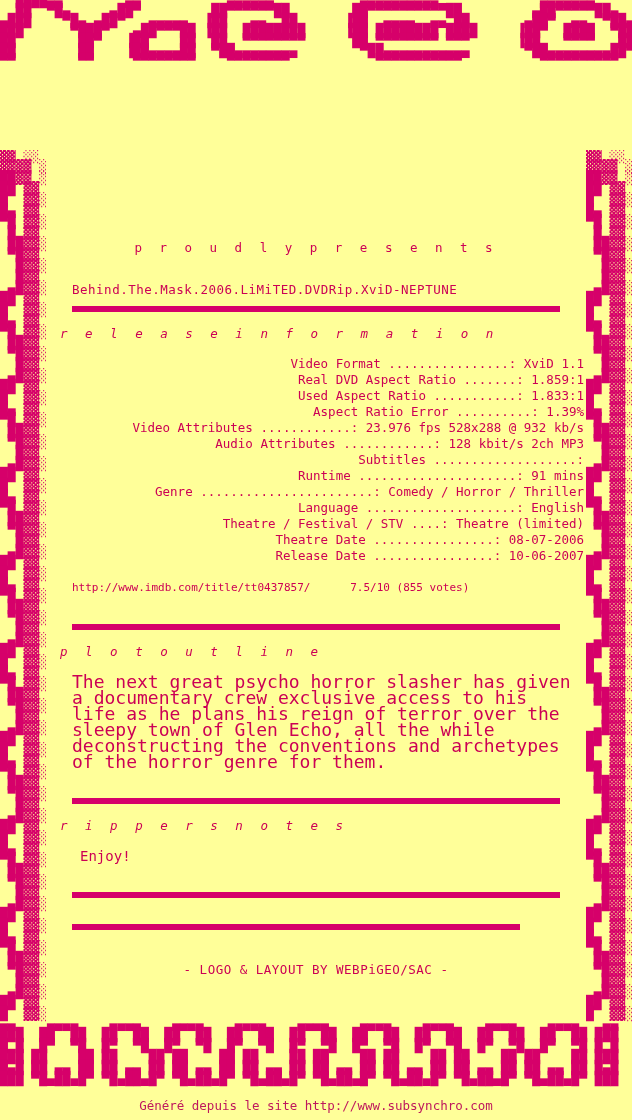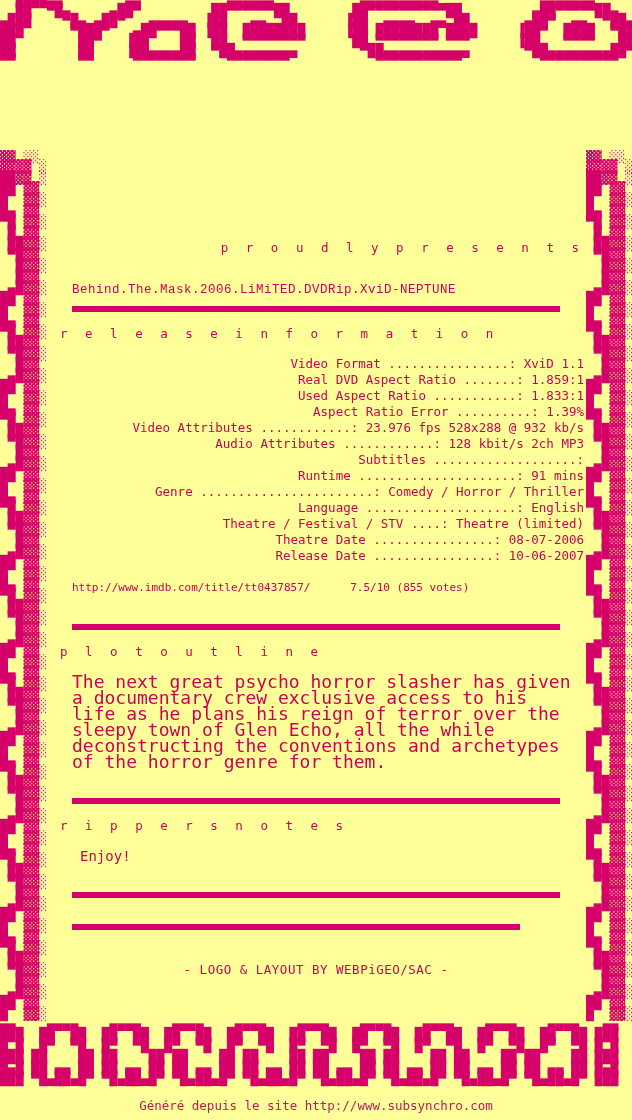--- a/index.html
+++ b/index.html
@@ -76,42 +76,42 @@
   
   .content {
     position: absolute;
     left: 48px;
     top: 240px;
     width: 536px;
     font-size: 12.5px;
     line-height: 16px;
   }
   .presents {
-    text-align: right;
+    text-align: center;
     letter-spacing: 5px;
     font-size: 12.5px;
     margin-bottom: 26px;
   }
   .relname {
     padding-left: 24px;
     letter-spacing: 0.5px;
     margin-bottom: 8px;
-    font-family: Liberation Mono, monospace;
   }
   .rule {
     height: 6px;
     background: #d6006a;
     margin: 8px 24px 8px 24px;
   }
   .rule.short { margin-right: 64px; }
   .section-title {
     letter-spacing: 5px;
     padding-left: 12px;
     margin: 14px 0 14px 0;
     font-size: 12.5px;
+    font-style: italic;
   }
   .info {
     padding-left: 24px;
     white-space: pre;
     font-size: 12.5px;
     line-height: 16px;
     text-align: right;
   }
   .imdb {
     padding-left: 24px;

